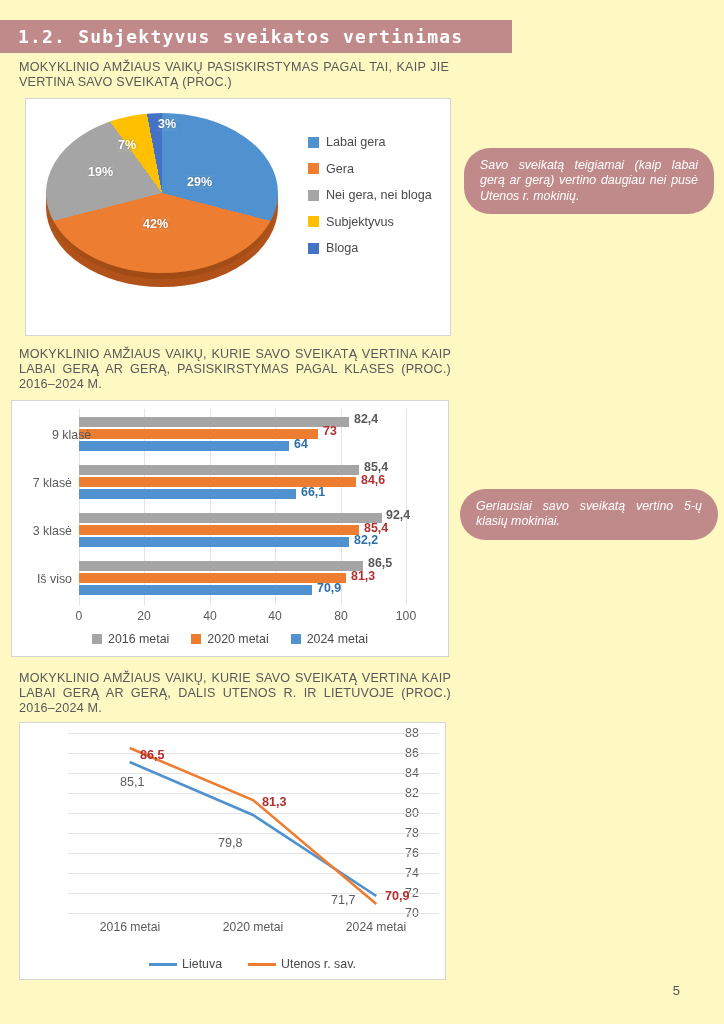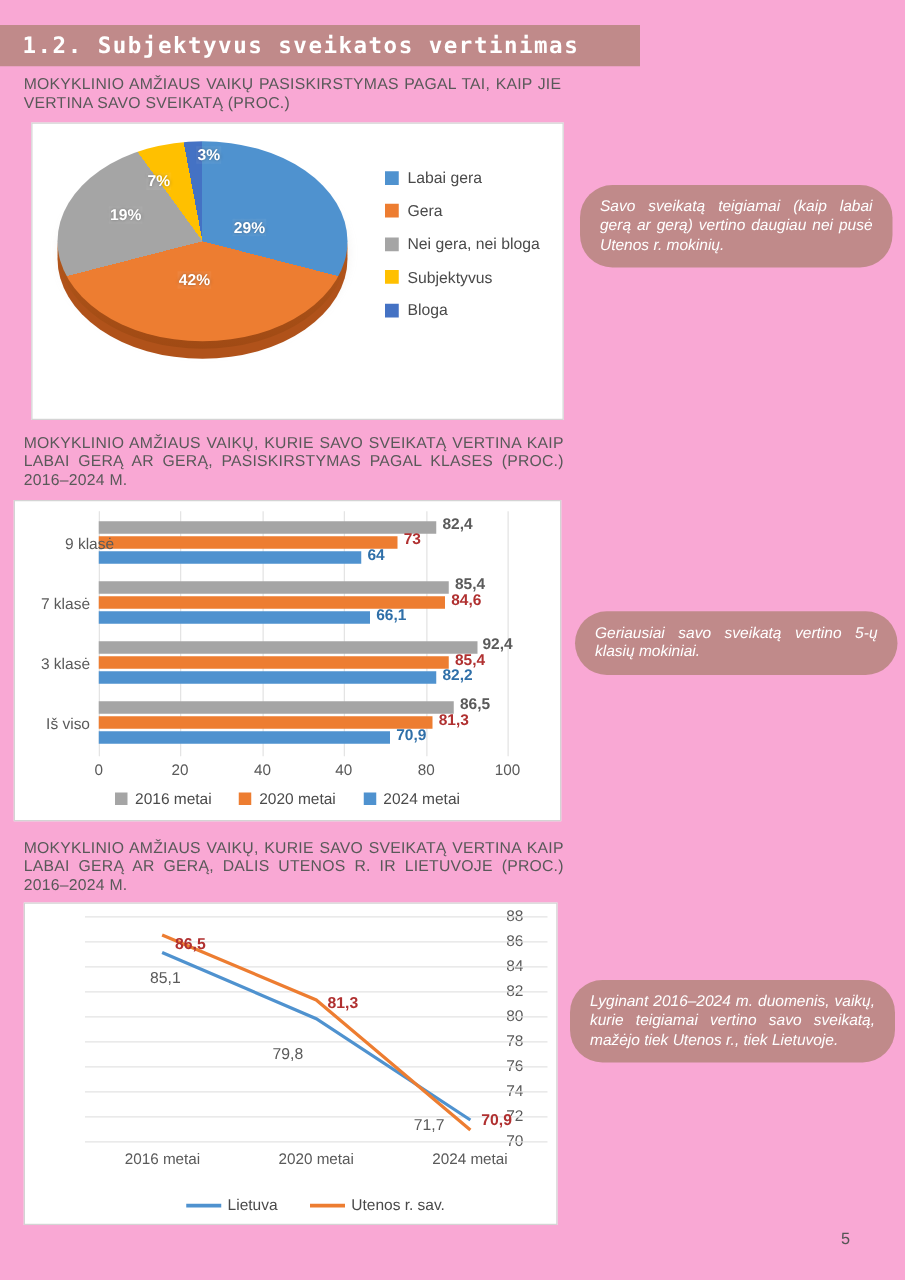--- a/index.html
+++ b/index.html
@@ -2,21 +2,21 @@
 <html><head>
 <meta charset="utf-8">
 <style>
   * { box-sizing: border-box; margin: 0; padding: 0; }
   html, body {
     width: 724px; height: 1024px;
     background: #fdf7ef;
     font-family: "Liberation Sans", sans-serif;
     overflow: hidden;
   }
-  .page { position: relative; width: 724px; height: 1024px; background: #f9a8d4; }
+  .page { position: relative; width: 724px; height: 1024px; background: #fef9c3; }
 
   
   .section-banner {
     position: absolute; left: 0; top: 20px; width: 512px; height: 33px;
     background: #c08a8a;
     display: flex; align-items: center;
   }
   .section-banner .btxt {
     color: #ffffff;
     font-family: "DejaVu Sans Mono", monospace;
@@ -321,16 +321,15 @@
         <span class="dash" style="background:#4f92cf"></span>
         <span class="lb">Lietuva</span>
       </div>
       <div class="row">
         <span class="dash" style="background:#ed7d31"></span>
         <span class="lb">Utenos r. sav.</span>
       </div>
     </div>
   </div>
 
-  <div class="callout" id="c3">Lyginant 2016–2024 m. duomenis, vaikų, kurie teigiamai vertino savo sveikatą, mažėjo tiek Utenos r., tiek Lietuvoje.</div>
 
   <div class="page-num">5</div>
 </div>
 
 </body></html>

